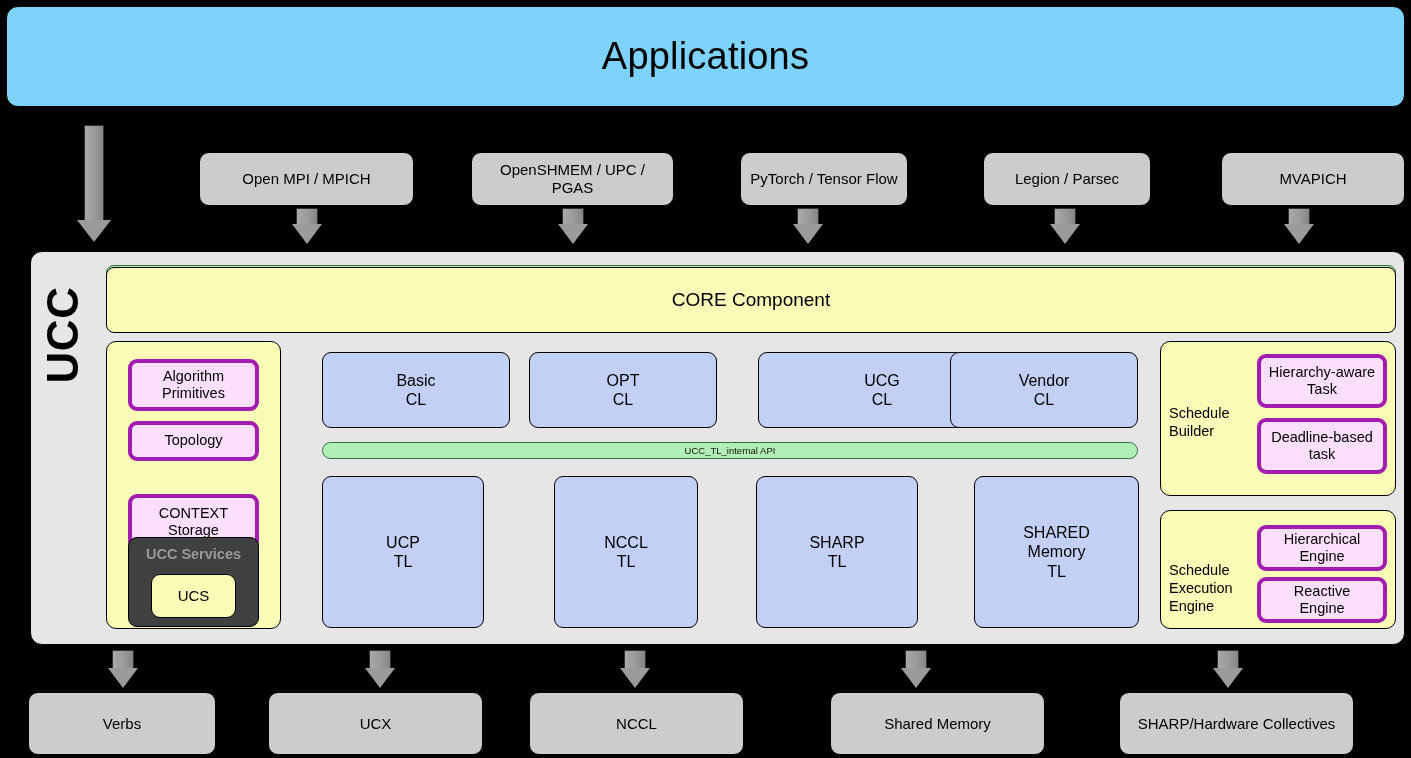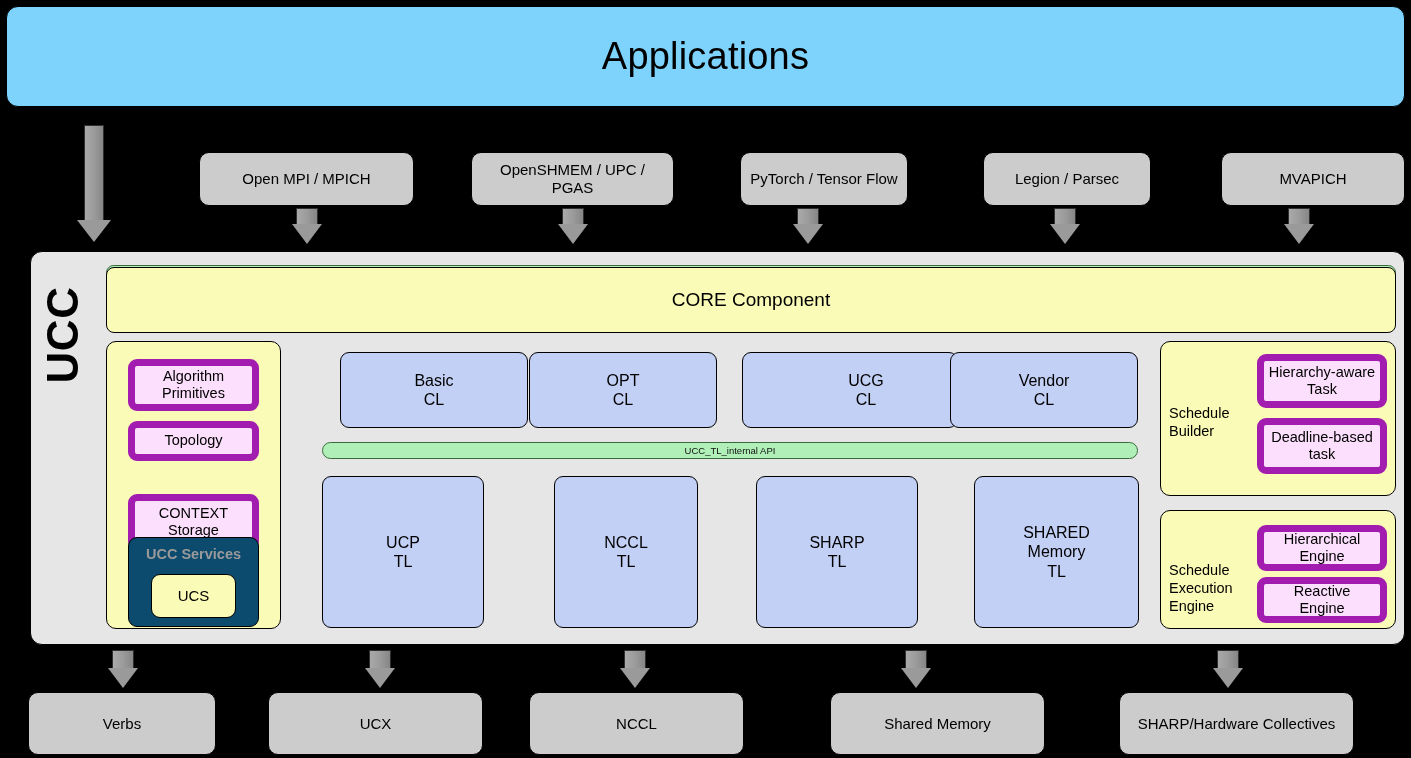--- a/index.html
+++ b/index.html
@@ -119,23 +119,23 @@
     border-radius: 9px;
     display: flex;
     align-items: center;
     justify-content: center;
     font-size: 9.5px;
     color: #111111;
   }
 
   
   .yellow { background: #fbfbb8; border: 1px solid #000000; }
-  .pink   { background: #fcdffc; border: 7px solid #a21caf; }
+  .pink   { background: #fcdffc; border: 4px solid #a21caf; }
   .blue   { background: #c3d0f5; border: 1px solid #000000; }
-  .red    { background: #0c4a6e; border: 1px solid #000000; }
+  .red    { background: #404040; border: 1px solid #000000; }
 
   .core {
     left: 106px; top: 267px;
     width: 1290px; height: 66px;
     font-size: 19px;
     border-radius: 8px;
     z-index: 2;
   }
 
   .leftstack {
@@ -248,25 +248,25 @@
     <span>CORE Component</span>
   </div>
 
   <div class="box yellow leftstack">
     <div id="left-stack-items" style="position:absolute; inset:7px;"><div class="box ls-item pink" style="left: 14px; right: 14px; width: auto; top: 10px; height: 52px;"><span>Algorithm
 Primitives</span></div><div class="box ls-item pink" style="left: 14px; right: 14px; width: auto; top: 72px; height: 40px;"><span>Topology</span></div><div class="box ls-item pink" style="left: 14px; right: 14px; width: auto; top: 122px; height: 56px; margin-top: 23px;"><span>CONTEXT
 Storage</span></div><div class="box ls-item red" style="left: 14px; right: 14px; width: auto; top: 188px; height: 90px; display: block;"><div class="ucc-services-label">UCC Services</div><div class="box yellow" style="left: 22px; right: 22px; width: auto; top: 36px; height: 44px; border-radius: 9px; font-size: 15px;"><span>UCS</span></div></div></div>
   </div>
 
   <div id="cl-layer">
-      <div class="box blue cl" style="left: 340px; width: 188px;"><span>Basic
+      <div class="box blue cl" style="left: 322px; width: 188px;"><span>Basic
 CL</span></div>
       <div class="box blue cl" style="left: 529px; width: 188px;"><span>OPT
 CL</span></div>
-      <div class="box blue cl" style="left: 742px; width: 216px; padding-left: 32px;"><span>UCG
+      <div class="box blue cl" style="left: 758px; width: 216px; padding-left: 32px;"><span>UCG
 CL</span></div>
       <div class="box blue cl" style="left: 950px; width: 188px;"><span>Vendor
 CL</span></div>
     </div>
 
   <div class="api" id="api-bottom" style="left: 322px; top: 442px; width: 816px; height: 17px;">
     <span>UCC_TL_internal API</span>
   </div>
 
   <div id="tl-layer">

